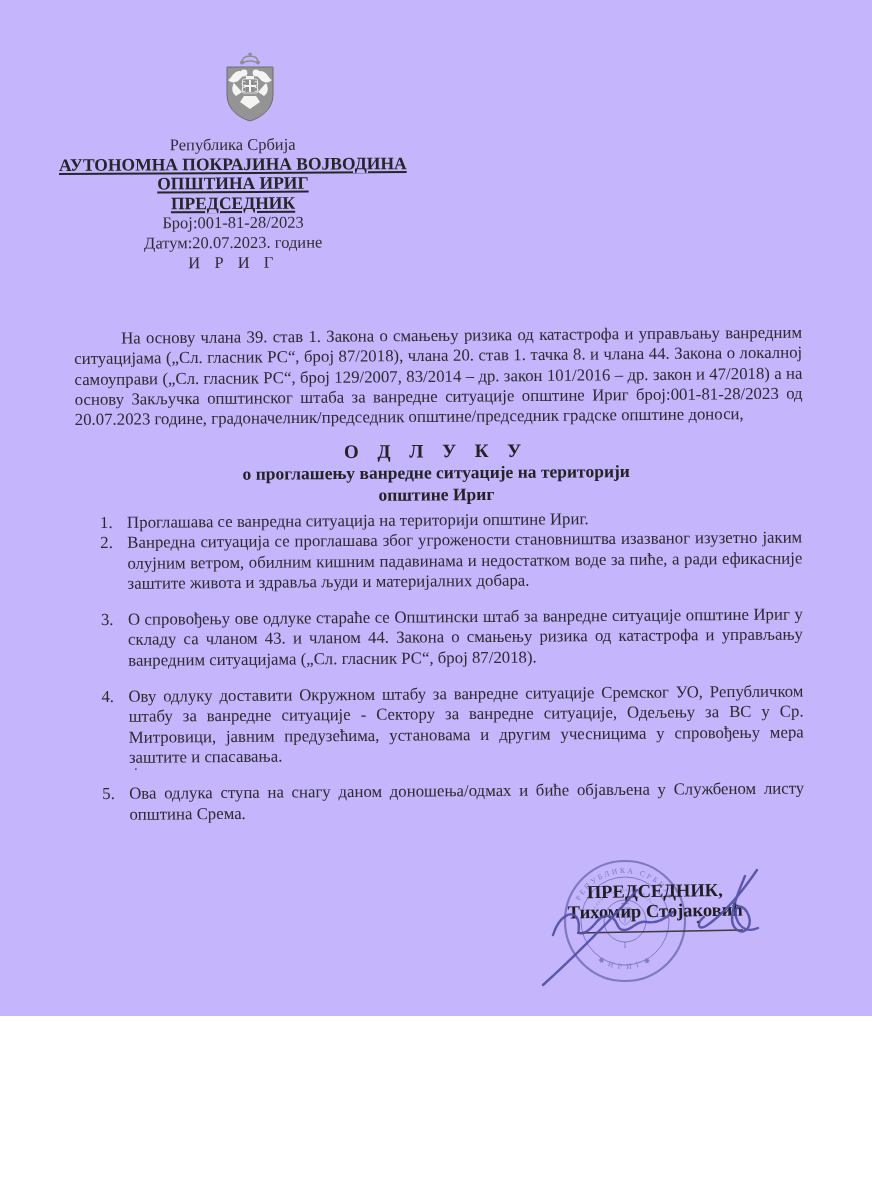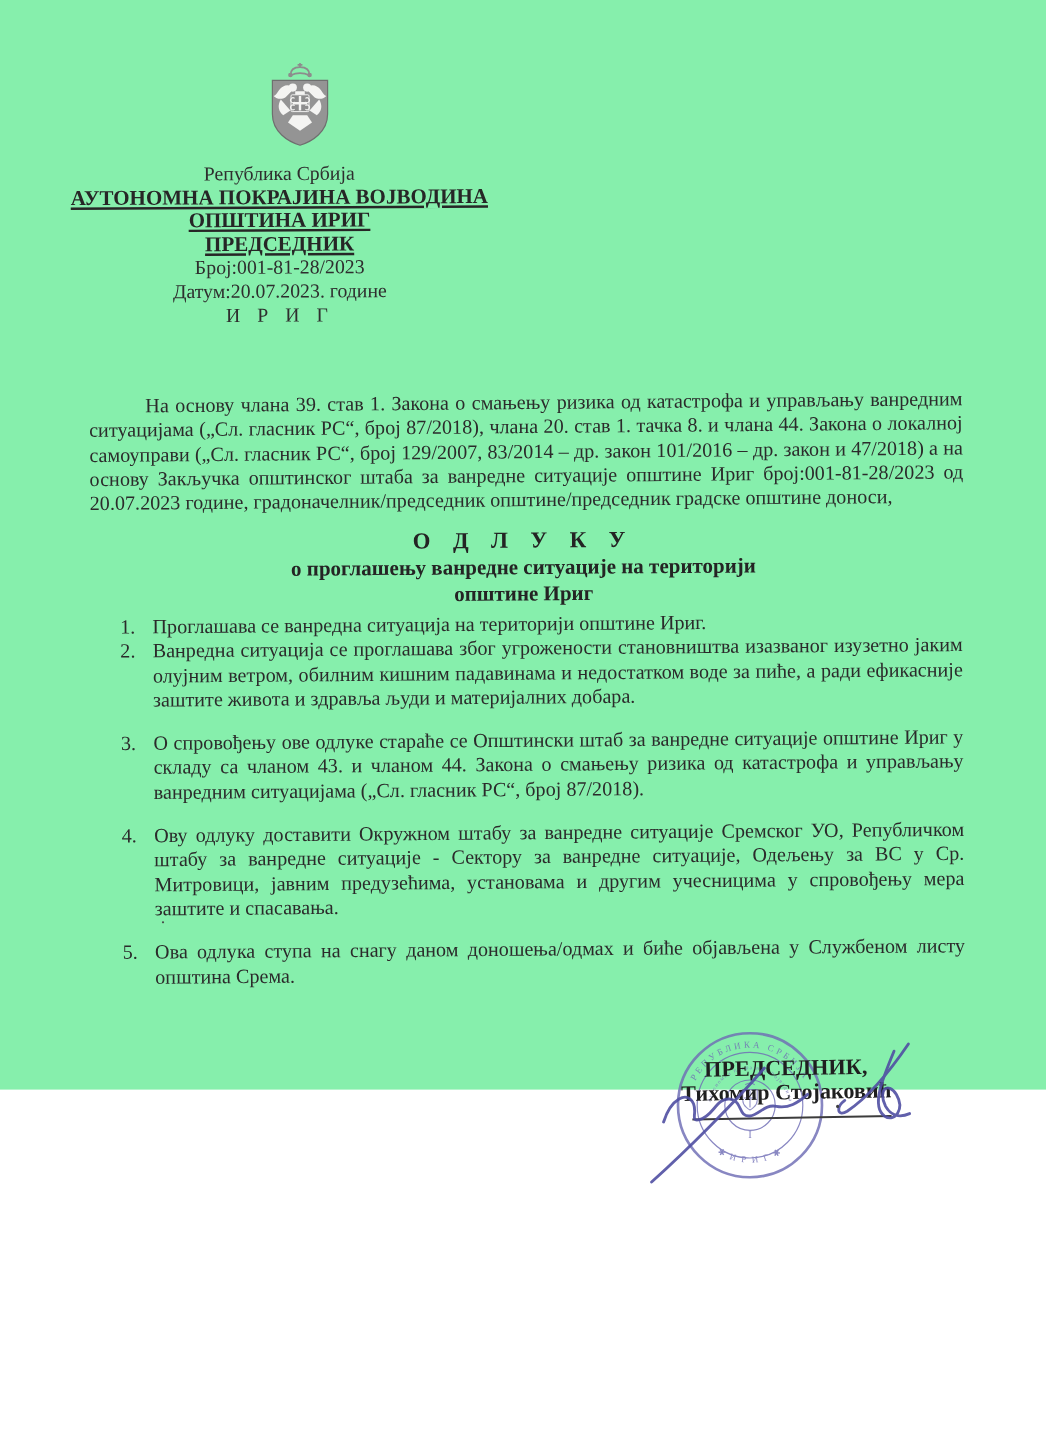--- a/index.html
+++ b/index.html
@@ -5,22 +5,22 @@
   html, body {
     margin: 0; padding: 0;
     width: 872px; height: 1200px;
     background: #ffffff;
     font-family: "Liberation Serif", serif;
     color: #2e2e2e;
     overflow: hidden;
   }
   .page {
     position: absolute; inset: 0;
-    width: 872px; height: 908px;
-    background: #86efac;
+    width: 872px; height: 1016px;
+    background: #c4b5fd;
   }
   
   .coa {
     position: absolute; left: 216px; top: 50px;
     width: 68px; height: 78px;
   }
   .hdr {
     position: absolute; left: 33px; top: 135px; width: 400px;
     text-align: center;
     transform: rotate(-0.3deg);

